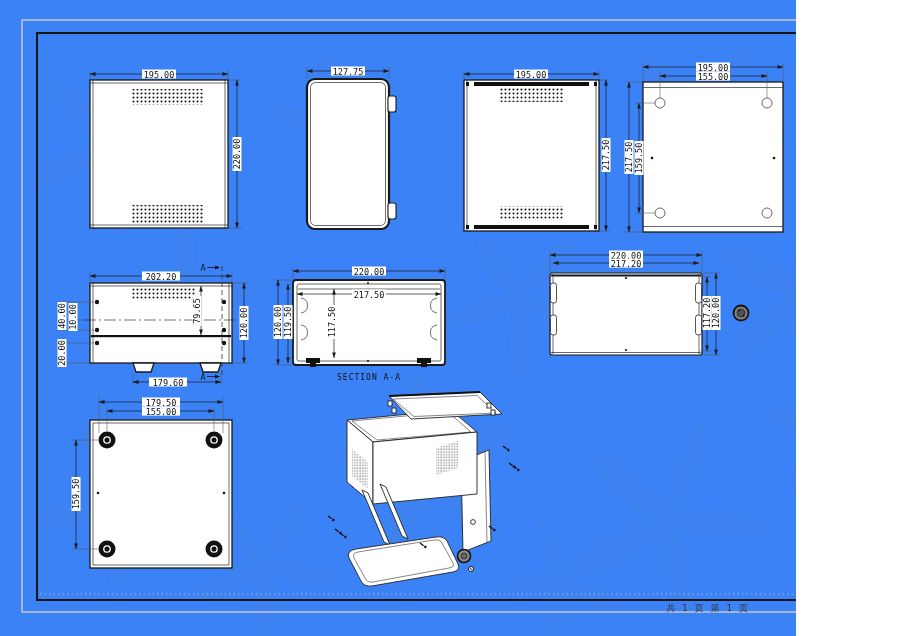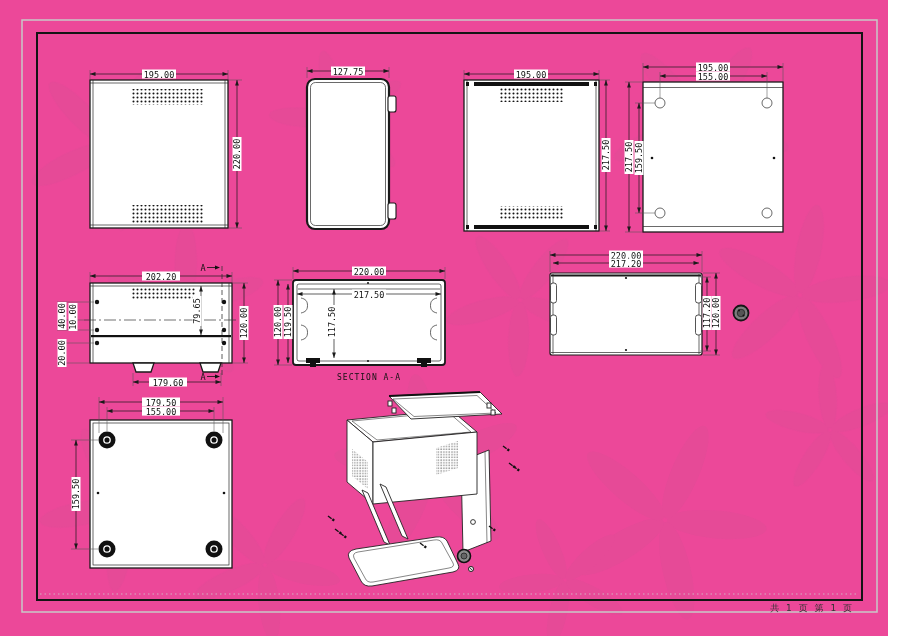--- a/index.html
+++ b/index.html
@@ -1,33 +1,33 @@
 <!DOCTYPE html>
 <html><head>
 <meta charset="utf-8">
 <style>
   html,body{margin:0;padding:0;background:#fff;}
-  #sheet{position:relative;width:888px;height:636px;background:#ec4899;overflow:hidden;
+  #sheet{position:relative;width:796px;height:636px;background:#3b82f6;overflow:hidden;
          font-family:"DejaVu Sans",sans-serif;}
   svg{position:absolute;left:0;top:0;}
   .ol  {fill:#fff;stroke:#1a1a1a;stroke-width:1.3;}
   .ol2 {fill:none;stroke:#2a2a2a;stroke-width:0.7;}
   .blk {fill:#111;stroke:none;}
   .wht {fill:#fff;stroke:none;}
   .ext {stroke:#555;stroke-width:0.55;fill:none;}
   .dl  {stroke:#1a1a1a;stroke-width:0.7;fill:none;
         marker-start:url(#ar);marker-end:url(#ar);}
   .cl  {stroke:#333;stroke-width:0.7;fill:none;stroke-dasharray:12 3 2 3;}
   .cut {stroke:#333;stroke-width:0.8;fill:none;stroke-dasharray:5 3;}
   .dt  {font:8.5px "DejaVu Sans Mono",monospace;fill:#111;text-anchor:middle;}
   .lbl {font:8px "DejaVu Sans Mono",monospace;fill:#111;text-anchor:middle;letter-spacing:1px;}
   .bgr {fill:#fff;}
   .xp  {fill:#fff;stroke:#222;stroke-width:0.9;}
   .xpt {fill:none;stroke:#222;stroke-width:0.55;}
-  #footer{position:absolute;right:34px;top:602px;font:9px "DejaVu Sans","Liberation Sans",sans-serif;
+  #footer{position:absolute;right:46px;top:602px;font:9px "DejaVu Sans","Liberation Sans",sans-serif;
           color:#333;letter-spacing:2px;margin-left:17px;}
 </style>
 </head>
 <body>
 
 <div id="sheet">
 <svg width="900" height="636" viewBox="0 0 900 636">
   <defs>
     <marker id="ar" viewBox="0 0 10 8" markerWidth="9" markerHeight="7" refX="9" refY="4" orient="auto-start-reverse">
       <path d="M0,0.9 L9,4 L0,7.1 Z" fill="#1a1a1a"></path>

